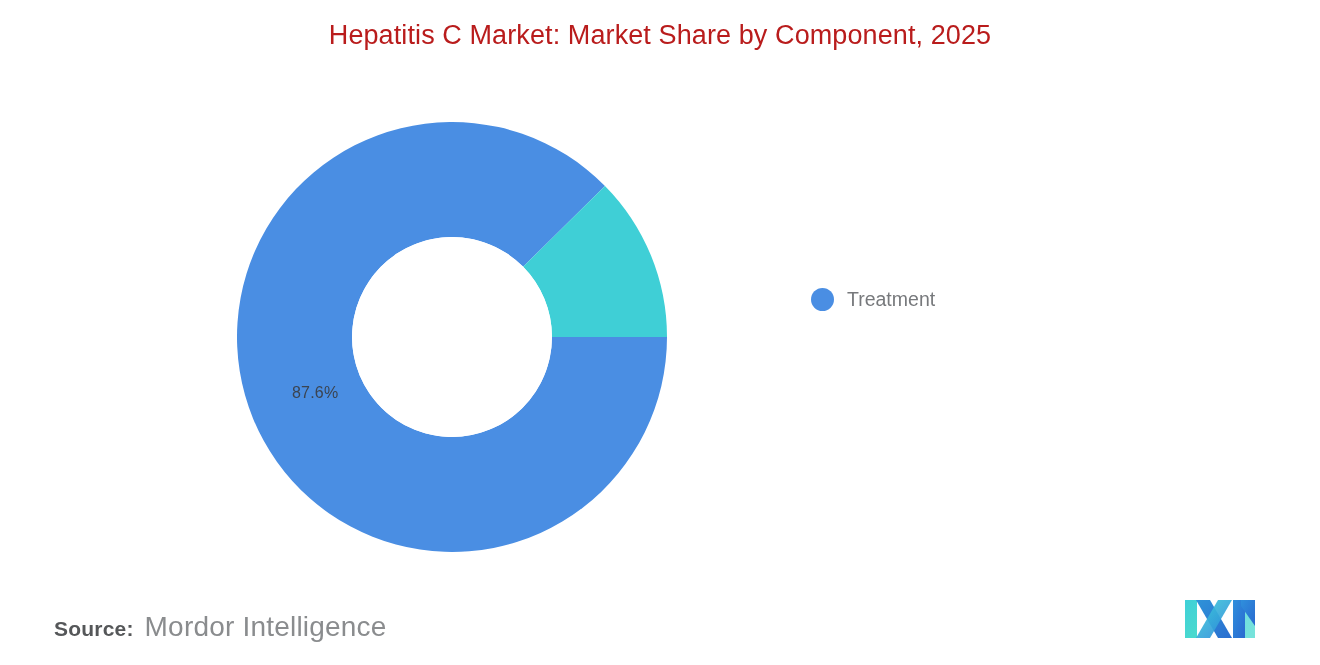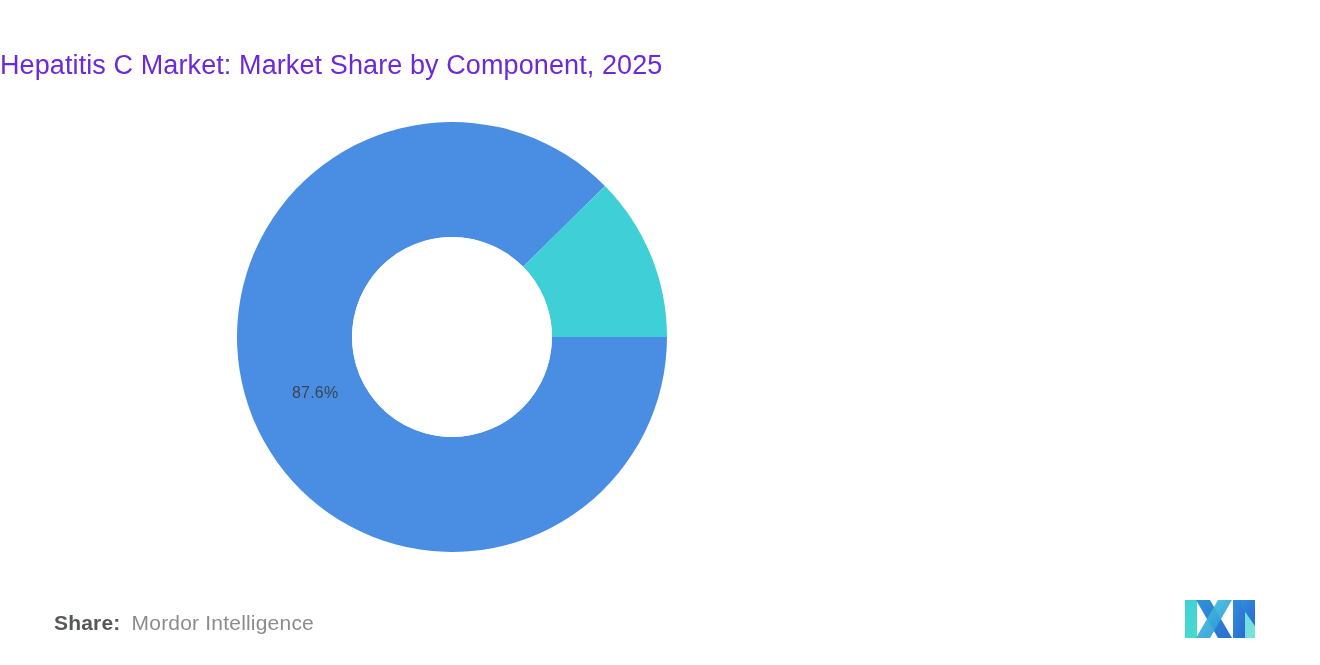--- a/index.html
+++ b/index.html
@@ -14,26 +14,26 @@
     position: relative;
     overflow: hidden;
     font-family: "Liberation Sans", "DejaVu Sans", sans-serif;
     -webkit-font-smoothing: antialiased;
   }
 
   
   .chart-title {
     position: absolute;
     left: 0;
-    top: 48px;
+    top: 18px;
     width: 1320px;
-    text-align: left;
+    text-align: center;
     font-size: 27px;
     font-weight: 400;
-    color: #6d28d9;
+    color: #b91c1c;
     letter-spacing: 0.1px;
     line-height: 34px;
     white-space: nowrap;
   }
 
   
   .donut-wrap {
     position: absolute;
     left: 237px;
     top: 122px;
@@ -92,21 +92,21 @@
     white-space: nowrap;
   }
   .source-key {
     font-size: 21px;
     font-weight: 700;
     color: #555759;
     letter-spacing: 0.2px;
   }
   .source-val {
     margin-left: 11px;
-    font-size: 21px;
+    font-size: 28px;
     font-weight: 400;
     color: #8a8c8e;
     letter-spacing: 0.2px;
   }
 
   .brand-logo {
     position: absolute;
     left: 1183px;
     top: 598px;
     width: 74px;
@@ -125,24 +125,28 @@
     <path fill="#4a8ee3" d="M 430 215 A 215 215 0 1 1 367.98017059999614 63.930256493247185 L 286.1357793289982 144.75256926935992 A 99.97500000000001 99.97500000000001 0 1 0 314.975 215 Z"></path>
 
     <path fill="#3fcfd6" d="M 367.98017059999614 63.930256493247185 A 215 215 0 0 1 430 214.99999999999974 L 314.975 214.9999999999999 A 99.97500000000001 99.97500000000001 0 0 0 286.1357793289982 144.75256926935992 Z"></path>
 
     <circle cx="215" cy="215" r="99.97500000000001" fill="#ffffff"></circle>
   </svg>
   <div class="slice-label">87.6%</div>
 </div>
 
 <div class="legend">
+  <div class="legend-row">
+    <span class="legend-dot" style="background:#4a8ee3"></span>
+    <span class="legend-label">Treatment</span>
+  </div>
 </div>
 
 <div class="source-line">
-  <span class="source-key">Share:</span>
+  <span class="source-key">Source:</span>
   <span class="source-val">Mordor Intelligence</span>
 </div>
 
 <div class="brand-logo">
   <svg width="74" height="42" viewBox="0 0 74 42">
     <defs>
       <linearGradient id="lgA" x1="0" y1="0" x2="1" y2="1">
         <stop offset="0%" stop-color="#3fd0d8"></stop>
         <stop offset="100%" stop-color="#2f86dc"></stop>
       </linearGradient>

